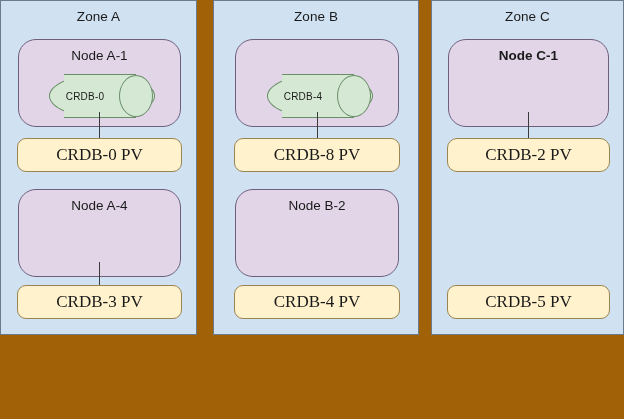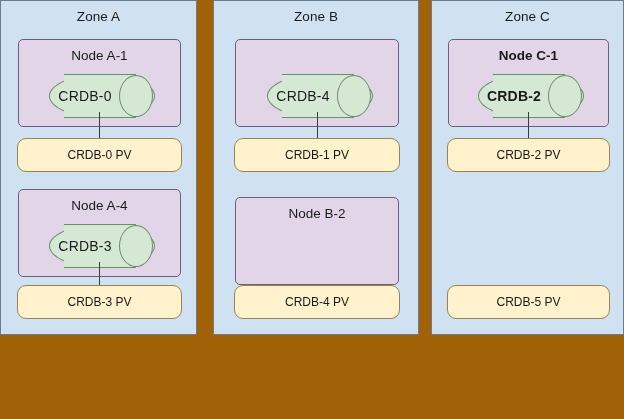--- a/index.html
+++ b/index.html
@@ -36,21 +36,21 @@
     font-size: 13.5px;
     color: #1a1a1a;
     letter-spacing: .1px;
   }
 
   
   .node {
     position: absolute;
     background: #e1d5e7;
     border: 1px solid #6f5f7e;
-    border-radius: 5px;
+    border-radius: 18px;
     box-sizing: border-box;
   }
   .node-title {
     position: absolute;
     top: 8px;
     left: 0;
     right: 0;
     text-align: center;
     font-size: 13.5px;
     color: #1a1a1a;
@@ -94,21 +94,21 @@
     border-radius: 50%;
     box-sizing: border-box;
   }
   .cyl-label {
     position: absolute;
     left: 0;
     right: 34px;
     top: 50%;
     transform: translateY(-50%);
     text-align: center;
-    font-size: 14px;
+    font-size: 10px;
     color: #1a1a1a;
     letter-spacing: .2px;
   }
 
   
   .connector {
     position: absolute;
     width: 1px;
     background: #3b3b3b;
   }
@@ -118,22 +118,23 @@
     position: absolute;
     background: #fff2cc;
     border: 1px solid #9a8552;
     border-radius: 9px;
     box-sizing: border-box;
     display: flex;
     align-items: center;
     justify-content: center;
   }
   .pv-label {
-    font-size: 12px;
-    color: #1a1a1a;
+    font-size: 17px;
+    color: #1a1a1a;
+    font-family: Liberation Serif, serif;
   }
 </style>
 </head>
 <body>
 
 <div id="canvas">
 
   <div class="zone" style="left:0px; width:197px;">
     <div class="zone-title">Zone A</div>
 
@@ -146,71 +147,59 @@
         <div class="cyl-label">CRDB-0</div>
       </div>
     </div>
     <div class="connector" style="left:98px; top:111px; height:27px;"></div>
     <div class="pv" style="left:16px; top:137px; width:165px; height:34px;">
       <span class="pv-label">CRDB-0 PV</span>
     </div>
 
     <div class="node" style="left:17px; top:188px; width:163px; height:88px;">
       <div class="node-title">Node A-4</div>
-      <div class="cyl" style="left:30px; top:34px; width:106px; height:44px;">
-        <div class="cyl-body"></div>
-        <div class="cyl-body2"></div>
-        <div class="cyl-cap"></div>
-        <div class="cyl-label">CRDB-3</div>
-      </div>
     </div>
     <div class="connector" style="left:98px; top:261px; height:25px;"></div>
     <div class="pv" style="left:16px; top:284px; width:165px; height:34px;">
       <span class="pv-label">CRDB-3 PV</span>
     </div>
   </div>
 
   <div class="zone" style="left:213px; width:206px;">
     <div class="zone-title">Zone B</div>
 
     <div class="node" style="left:21px; top:38px; width:164px; height:88px;">
       <div class="cyl" style="left:31px; top:34px; width:106px; height:44px;">
         <div class="cyl-body"></div>
         <div class="cyl-body2"></div>
         <div class="cyl-cap"></div>
         <div class="cyl-label">CRDB-4</div>
       </div>
     </div>
     <div class="connector" style="left:103px; top:111px; height:27px;"></div>
     <div class="pv" style="left:20px; top:137px; width:166px; height:34px;">
-      <span class="pv-label">CRDB-1 PV</span>
-    </div>
-
-    <div class="node" style="left:21px; top:196px; width:164px; height:88px;">
+      <span class="pv-label">CRDB-8 PV</span>
+    </div>
+
+    <div class="node" style="left:21px; top:188px; width:164px; height:88px;">
       <div class="node-title">Node B-2</div>
     </div>
     <div class="pv" style="left:20px; top:284px; width:166px; height:34px;">
       <span class="pv-label">CRDB-4 PV</span>
     </div>
   </div>
 
   <div class="zone" style="left:431px; width:193px;">
     <div class="zone-title">Zone C</div>
 
     <div class="node" style="left:16px; top:38px; width:161px; height:88px;font-weight:bold;">
       <div class="node-title">Node C-1</div>
-      <div class="cyl" style="left:29px; top:34px; width:106px; height:44px;">
-        <div class="cyl-body"></div>
-        <div class="cyl-body2"></div>
-        <div class="cyl-cap"></div>
-        <div class="cyl-label">CRDB-2</div>
-      </div>
     </div>
     <div class="connector" style="left:96px; top:111px; height:27px;"></div>
-    <div class="pv" style="left:15px; top:137px; width:163px; height:34px;">
+    <div class="pv" style="left:15px; top:137px; width:163px; height:34px;border-radius:10px;">
       <span class="pv-label">CRDB-2 PV</span>
     </div>
 
     <div class="pv" style="left:15px; top:284px; width:163px; height:34px;text-align:right;">
       <span class="pv-label">CRDB-5 PV</span>
     </div>
   </div>
 
 </div>
 

